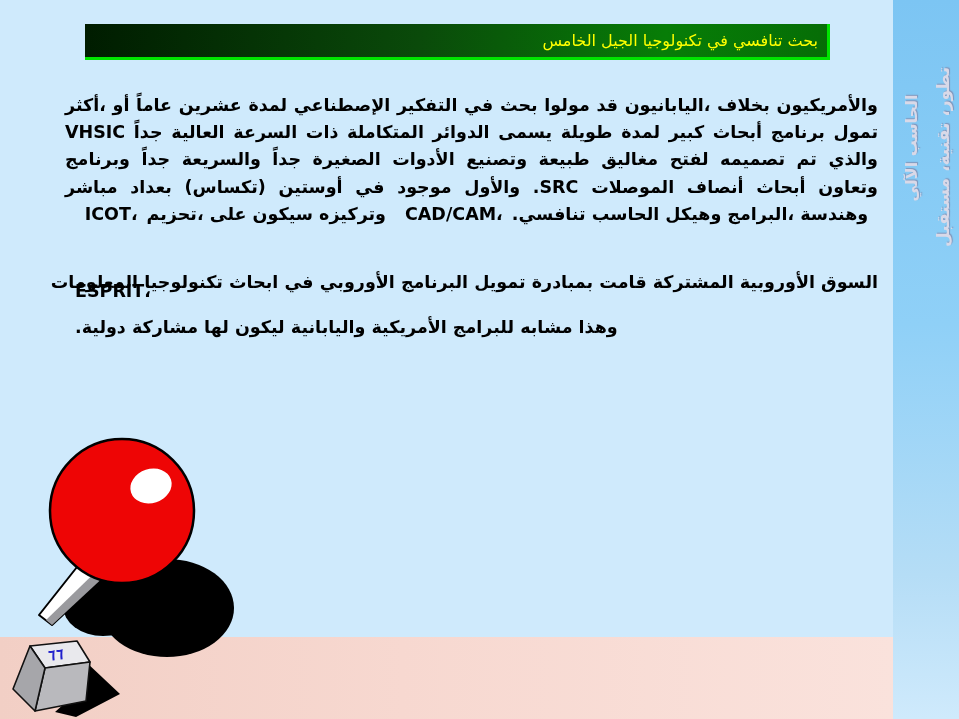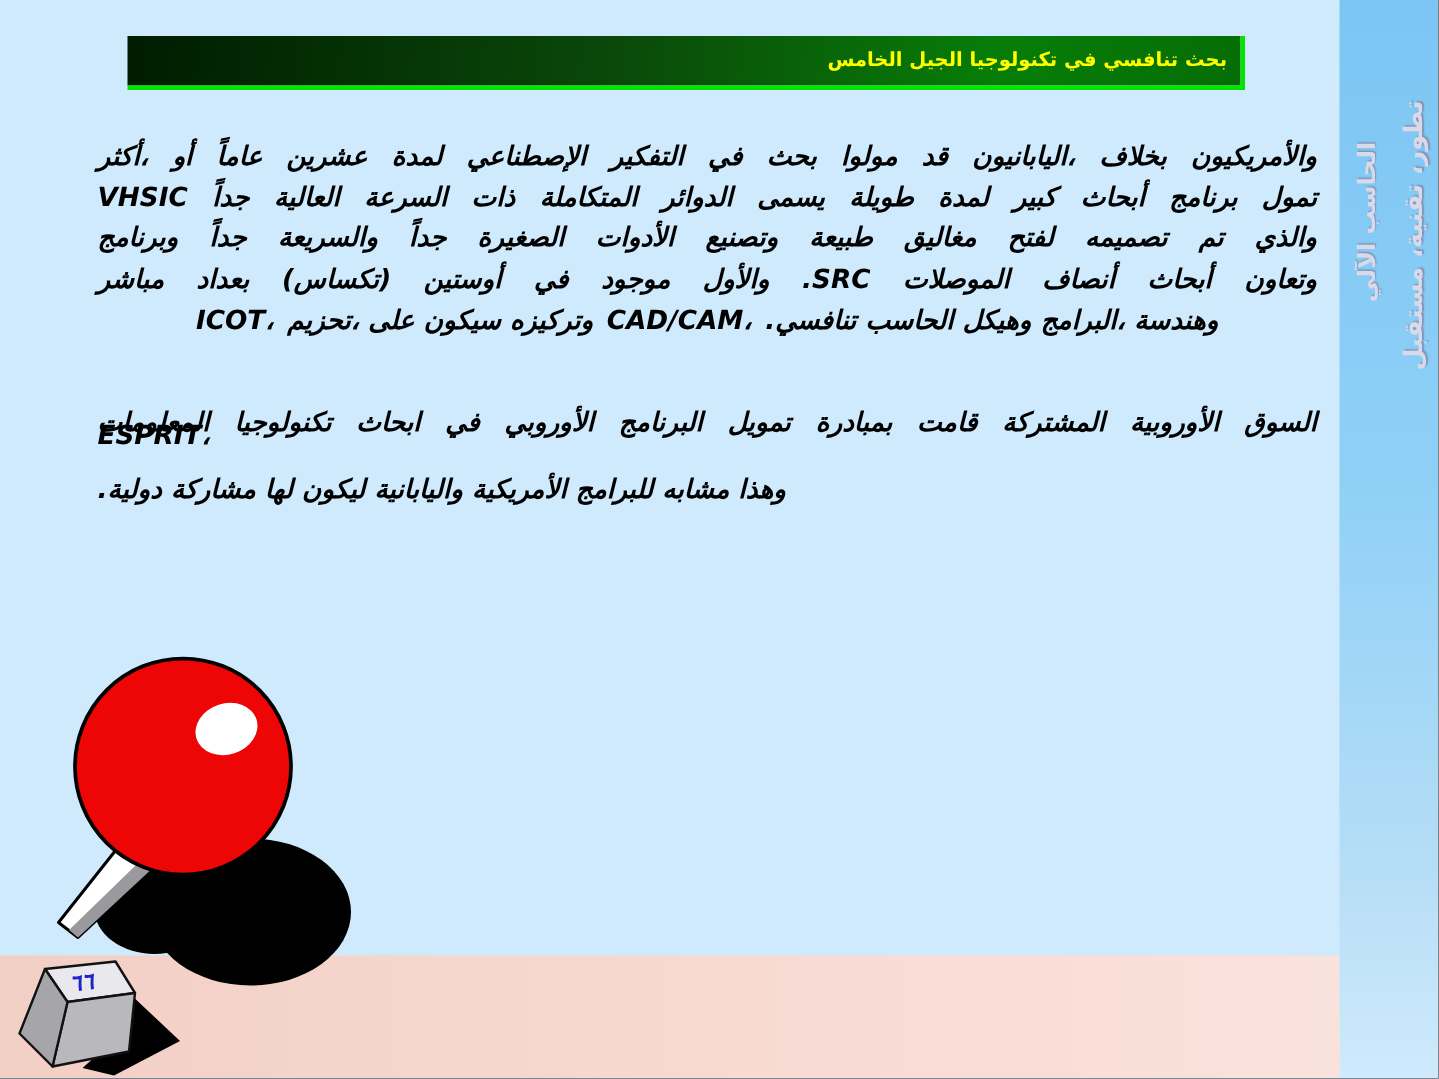--- a/index.html
+++ b/index.html
@@ -35,43 +35,43 @@
   
   .titlebar{
     position:absolute;left:85px;top:24px;width:742px;height:33px;
     background:linear-gradient(97deg,#001c00 0%,#0a4a0a 45%,#077d07 78%,#066d06 100%);
     border-bottom:3px solid #00e400;
     border-right:3px solid #00e400;
     box-sizing:content-box;
     display:flex;align-items:center;justify-content:flex-end;
   }
   .titlebar .title-text{
-    color:#ffff00;font-weight:bold;font-size:13px;
+    color:#ffff00;font-weight:normal;font-size:16px;
     padding-left:6px;padding-right:9px;
     direction:rtl;white-space:nowrap;
   }
   
   .bodytext{
     position:absolute;left:65px;top:92px;width:813px;
-    color:#000;font-weight:bold;font-size:17.5px;line-height:27.2px;font-style:italic;
+    color:#000;font-weight:bold;font-size:17.5px;line-height:27.2px;
   }
   .line{
     direction:rtl;
     text-align:justify;
     text-align-last:justify;
     height:27.2px;white-space:nowrap;
   }
   .line-flex{
     display:flex;direction:ltr;align-items:baseline;
     gap:9px;height:27.2px;
   }
   .line-flex.center{justify-content:center;}
   .line-flex.end{justify-content:center;flex-direction:column;}
   .seg-rtl{direction:rtl;unicode-bidi:isolate;white-space:nowrap;}
-  .seg-ltr{direction:ltr;unicode-bidi:isolate;white-space:nowrap;}
+  .seg-ltr{direction:ltr;unicode-bidi:isolate;white-space:nowrap;margin-left:10px;}
   .para2{margin-top:41px;}
   
   .pushpin{position:absolute;left:0;top:425px;}
 </style>
 </head>
 <body>
 
 <div class="slide">
 
   <div class="sidebar"></div>

